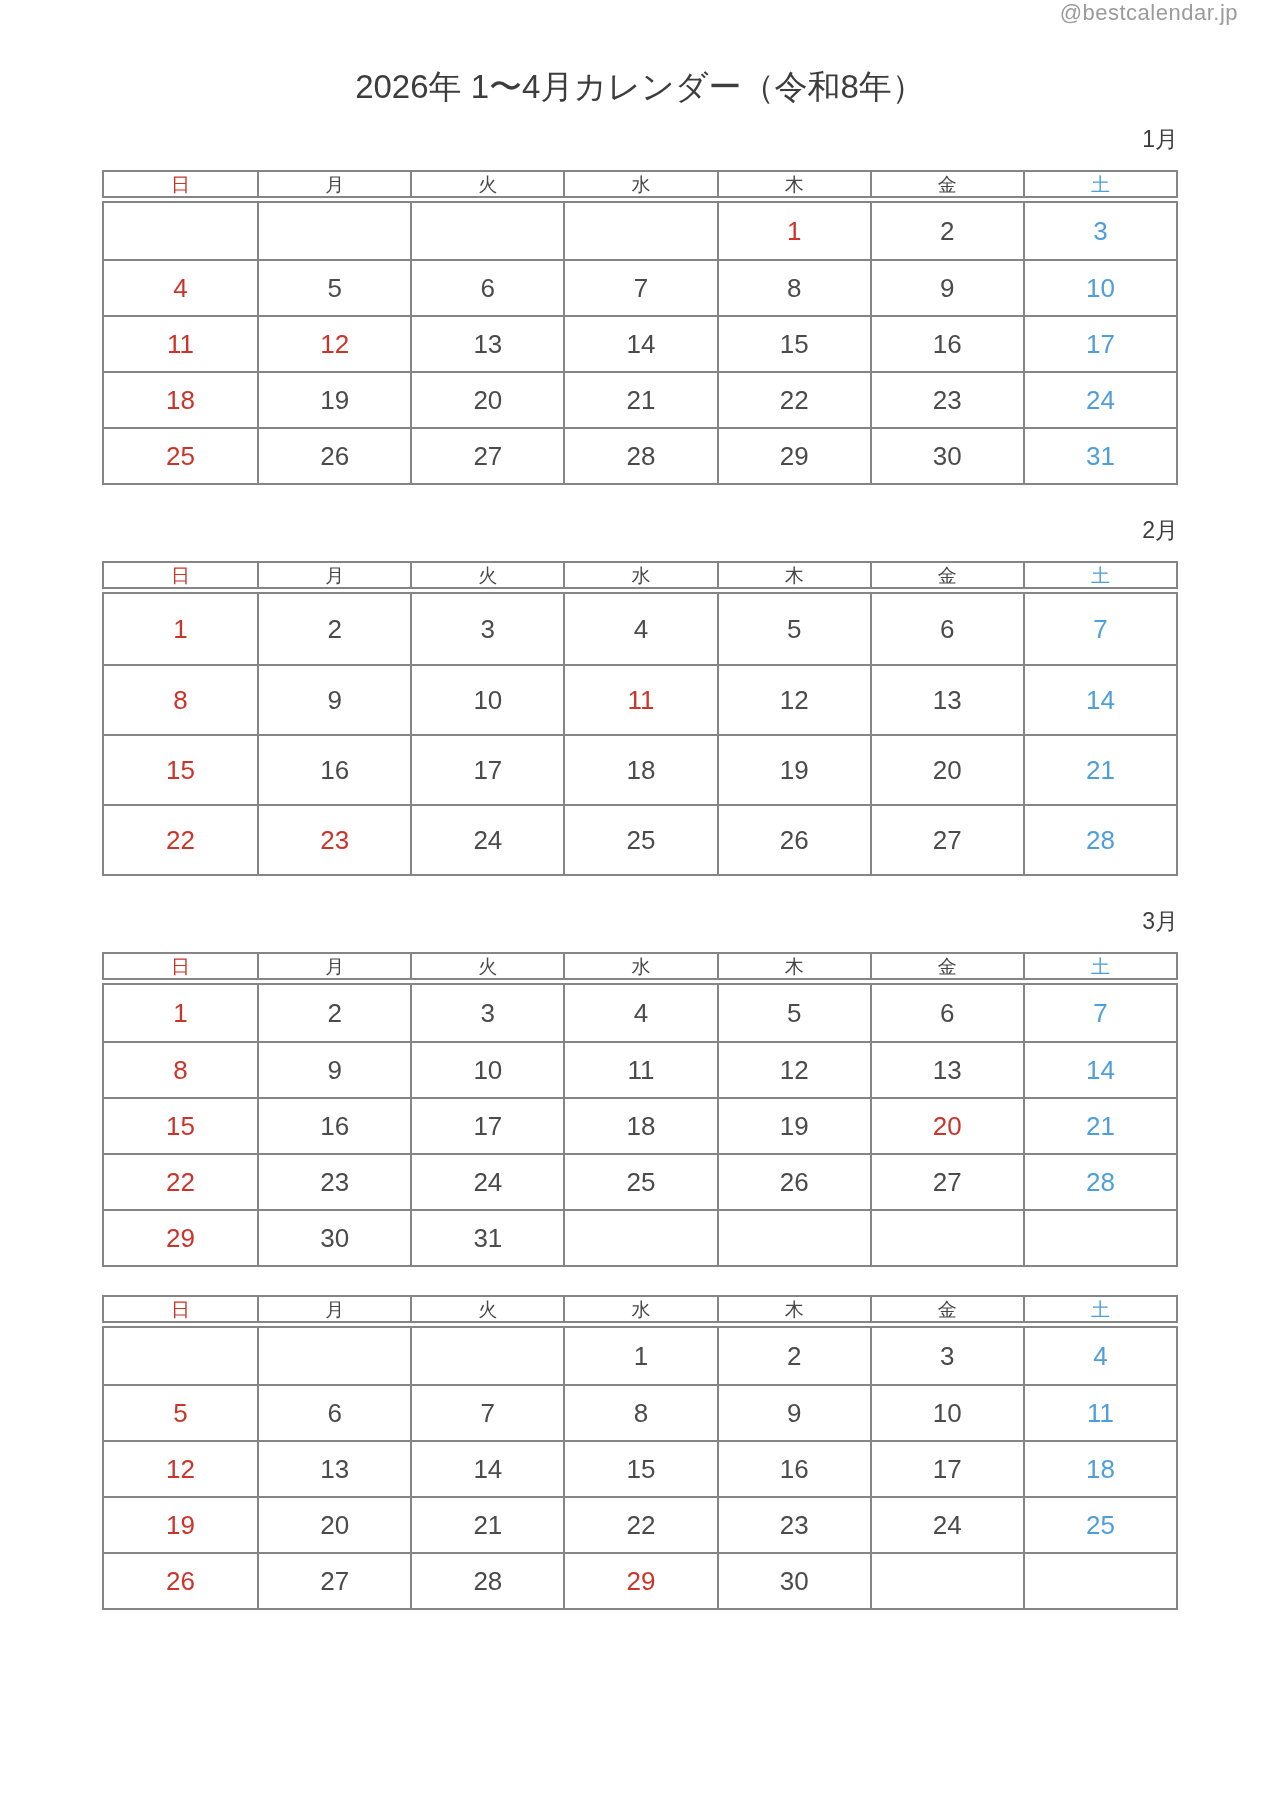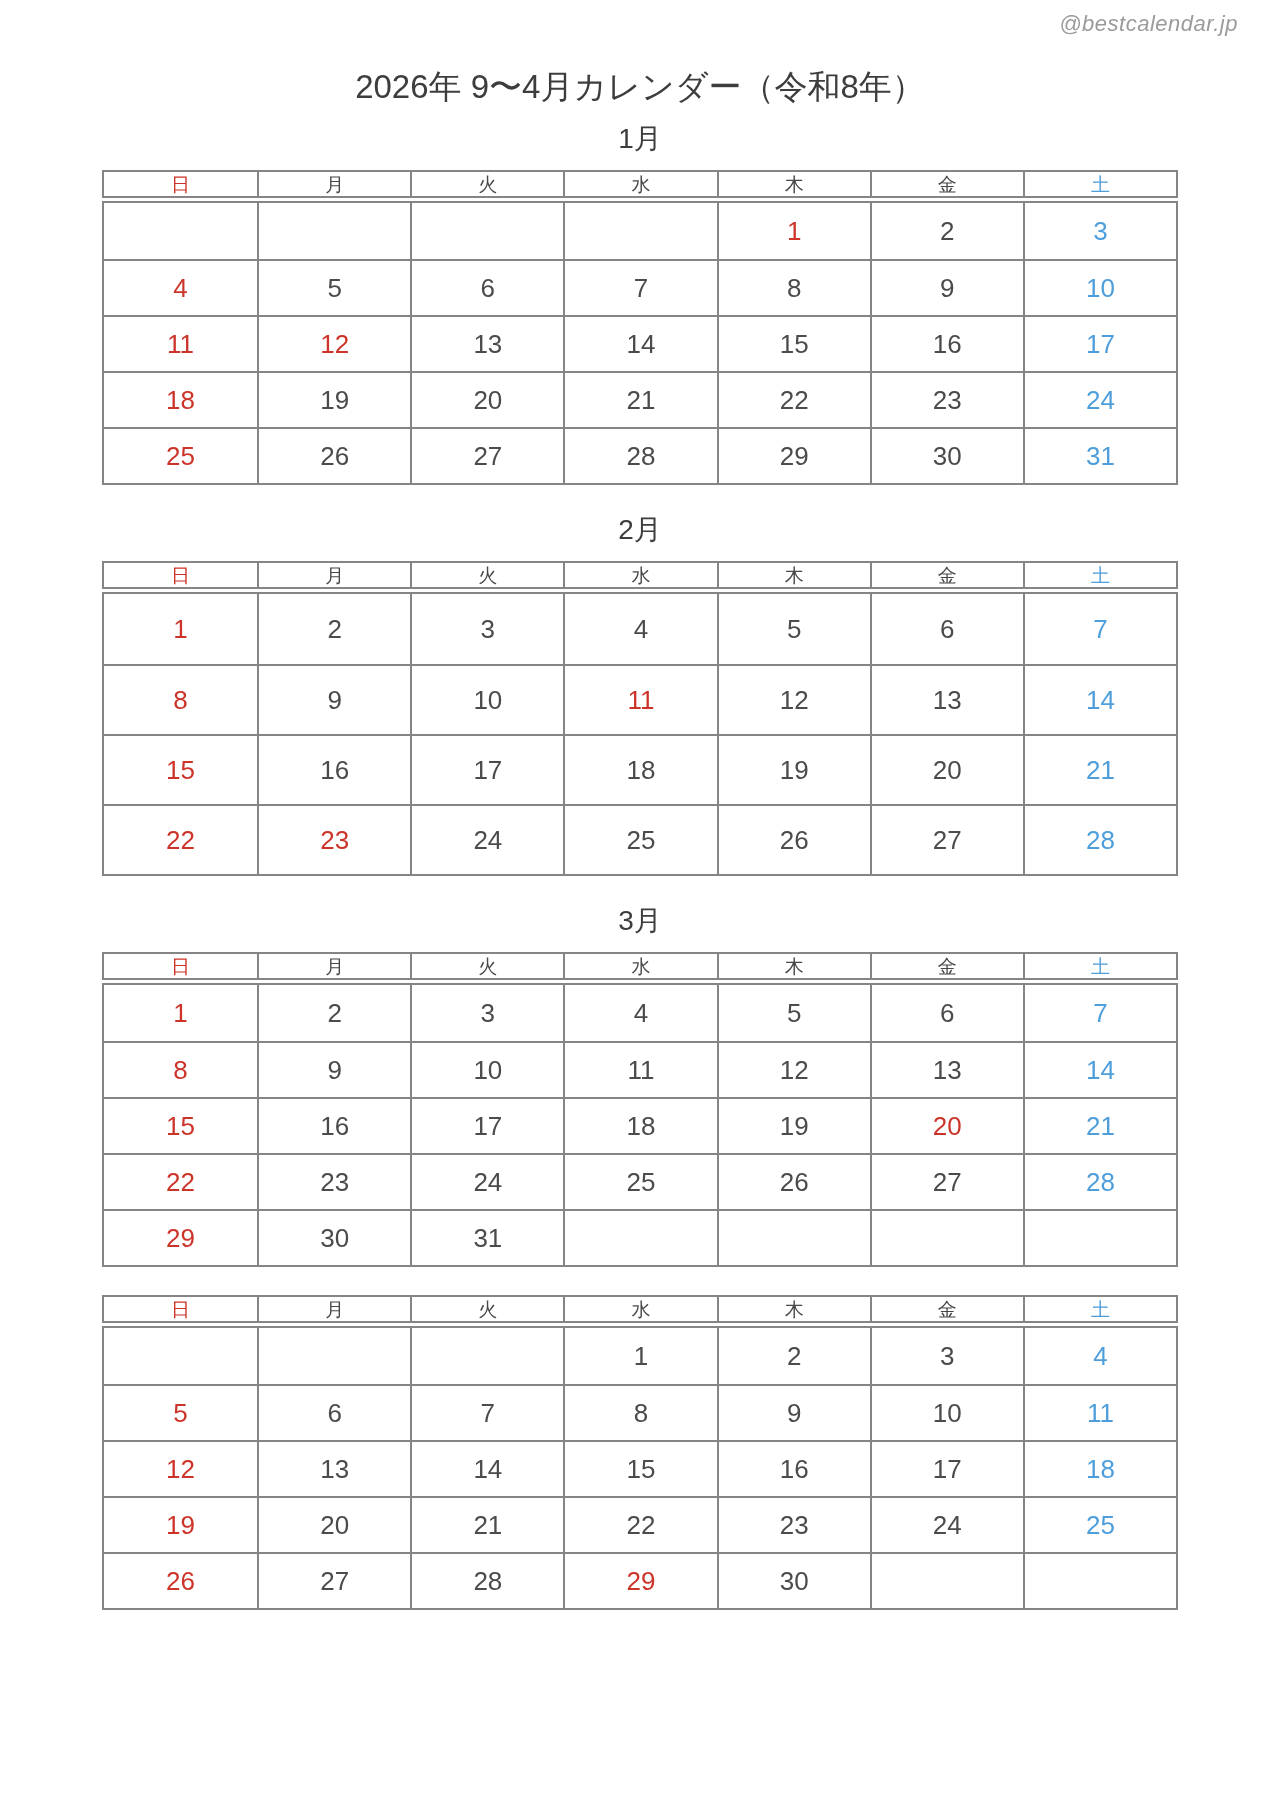--- a/index.html
+++ b/index.html
@@ -6,41 +6,40 @@
   html, body { background: #ffffff; }
   body {
     width: 1280px;
     height: 1811px;
     position: relative;
     font-family: "Liberation Sans", "DejaVu Sans", sans-serif;
     overflow: hidden;
   }
   .watermark {
     position: absolute;
-    top: 11px;
+    top: 0;
     right: 42px;
     font-size: 22px;
     color: var(--watermark-text, #9b9b9b);
     letter-spacing: 0.5px;
-    font-style: italic;
   }
   .title {
     margin-top: 68px;
     text-align: center;
     font-size: 33px;
     font-weight: 400;
     line-height: 38px;
     color: var(--title-text, #3d3d3d);
   }
   .months { width: 1076px; margin: 0 auto; }
   .month { margin-top: 28px; }
   .month:first-child { margin-top: 16px; }
   .month-label {
-    text-align: center;
-    font-size: 28px;
+    text-align: right;
+    font-size: 23px;
     line-height: 34px;
     height: 34px;
     color: var(--title-text, #3d3d3d);
     margin-bottom: 14px;
   }
   .cal-head {
     display: grid;
     grid-template-columns: repeat(7, 1fr);
     border: 2px solid var(--border, #858585);
     height: 28px;
@@ -73,21 +72,21 @@
   }
   .cell:nth-child(7n+1) { border-left: none; }
   .cell:nth-child(-n+7) { border-top: none; }
   .red  { color: var(--red, #cc3429) !important; }
   .blue { color: var(--blue, #4d9edb) !important; }
 </style>
 </head>
 <body style="--red: #cc3429; --blue: #4d9edb; --date-text: #4b4b4b; --weekday-text: #474747; --border: #858585; --title-text: #3d3d3d; --watermark-text: #9b9b9b;">
 
 <div class="watermark">@bestcalendar.jp</div>
-<h1 class="title">2026年 9〜4月カレンダー（令和8年）</h1>
+<h1 class="title">2026年 1〜4月カレンダー（令和8年）</h1>
 <div class="months" id="months">
     <section class="month">
       <div class="month-label">1月</div>
       <div class="cal-head">
         <div class="hcell red">日</div>
         <div class="hcell">月</div>
         <div class="hcell">火</div>
         <div class="hcell">水</div>
         <div class="hcell">木</div>
         <div class="hcell">金</div>

